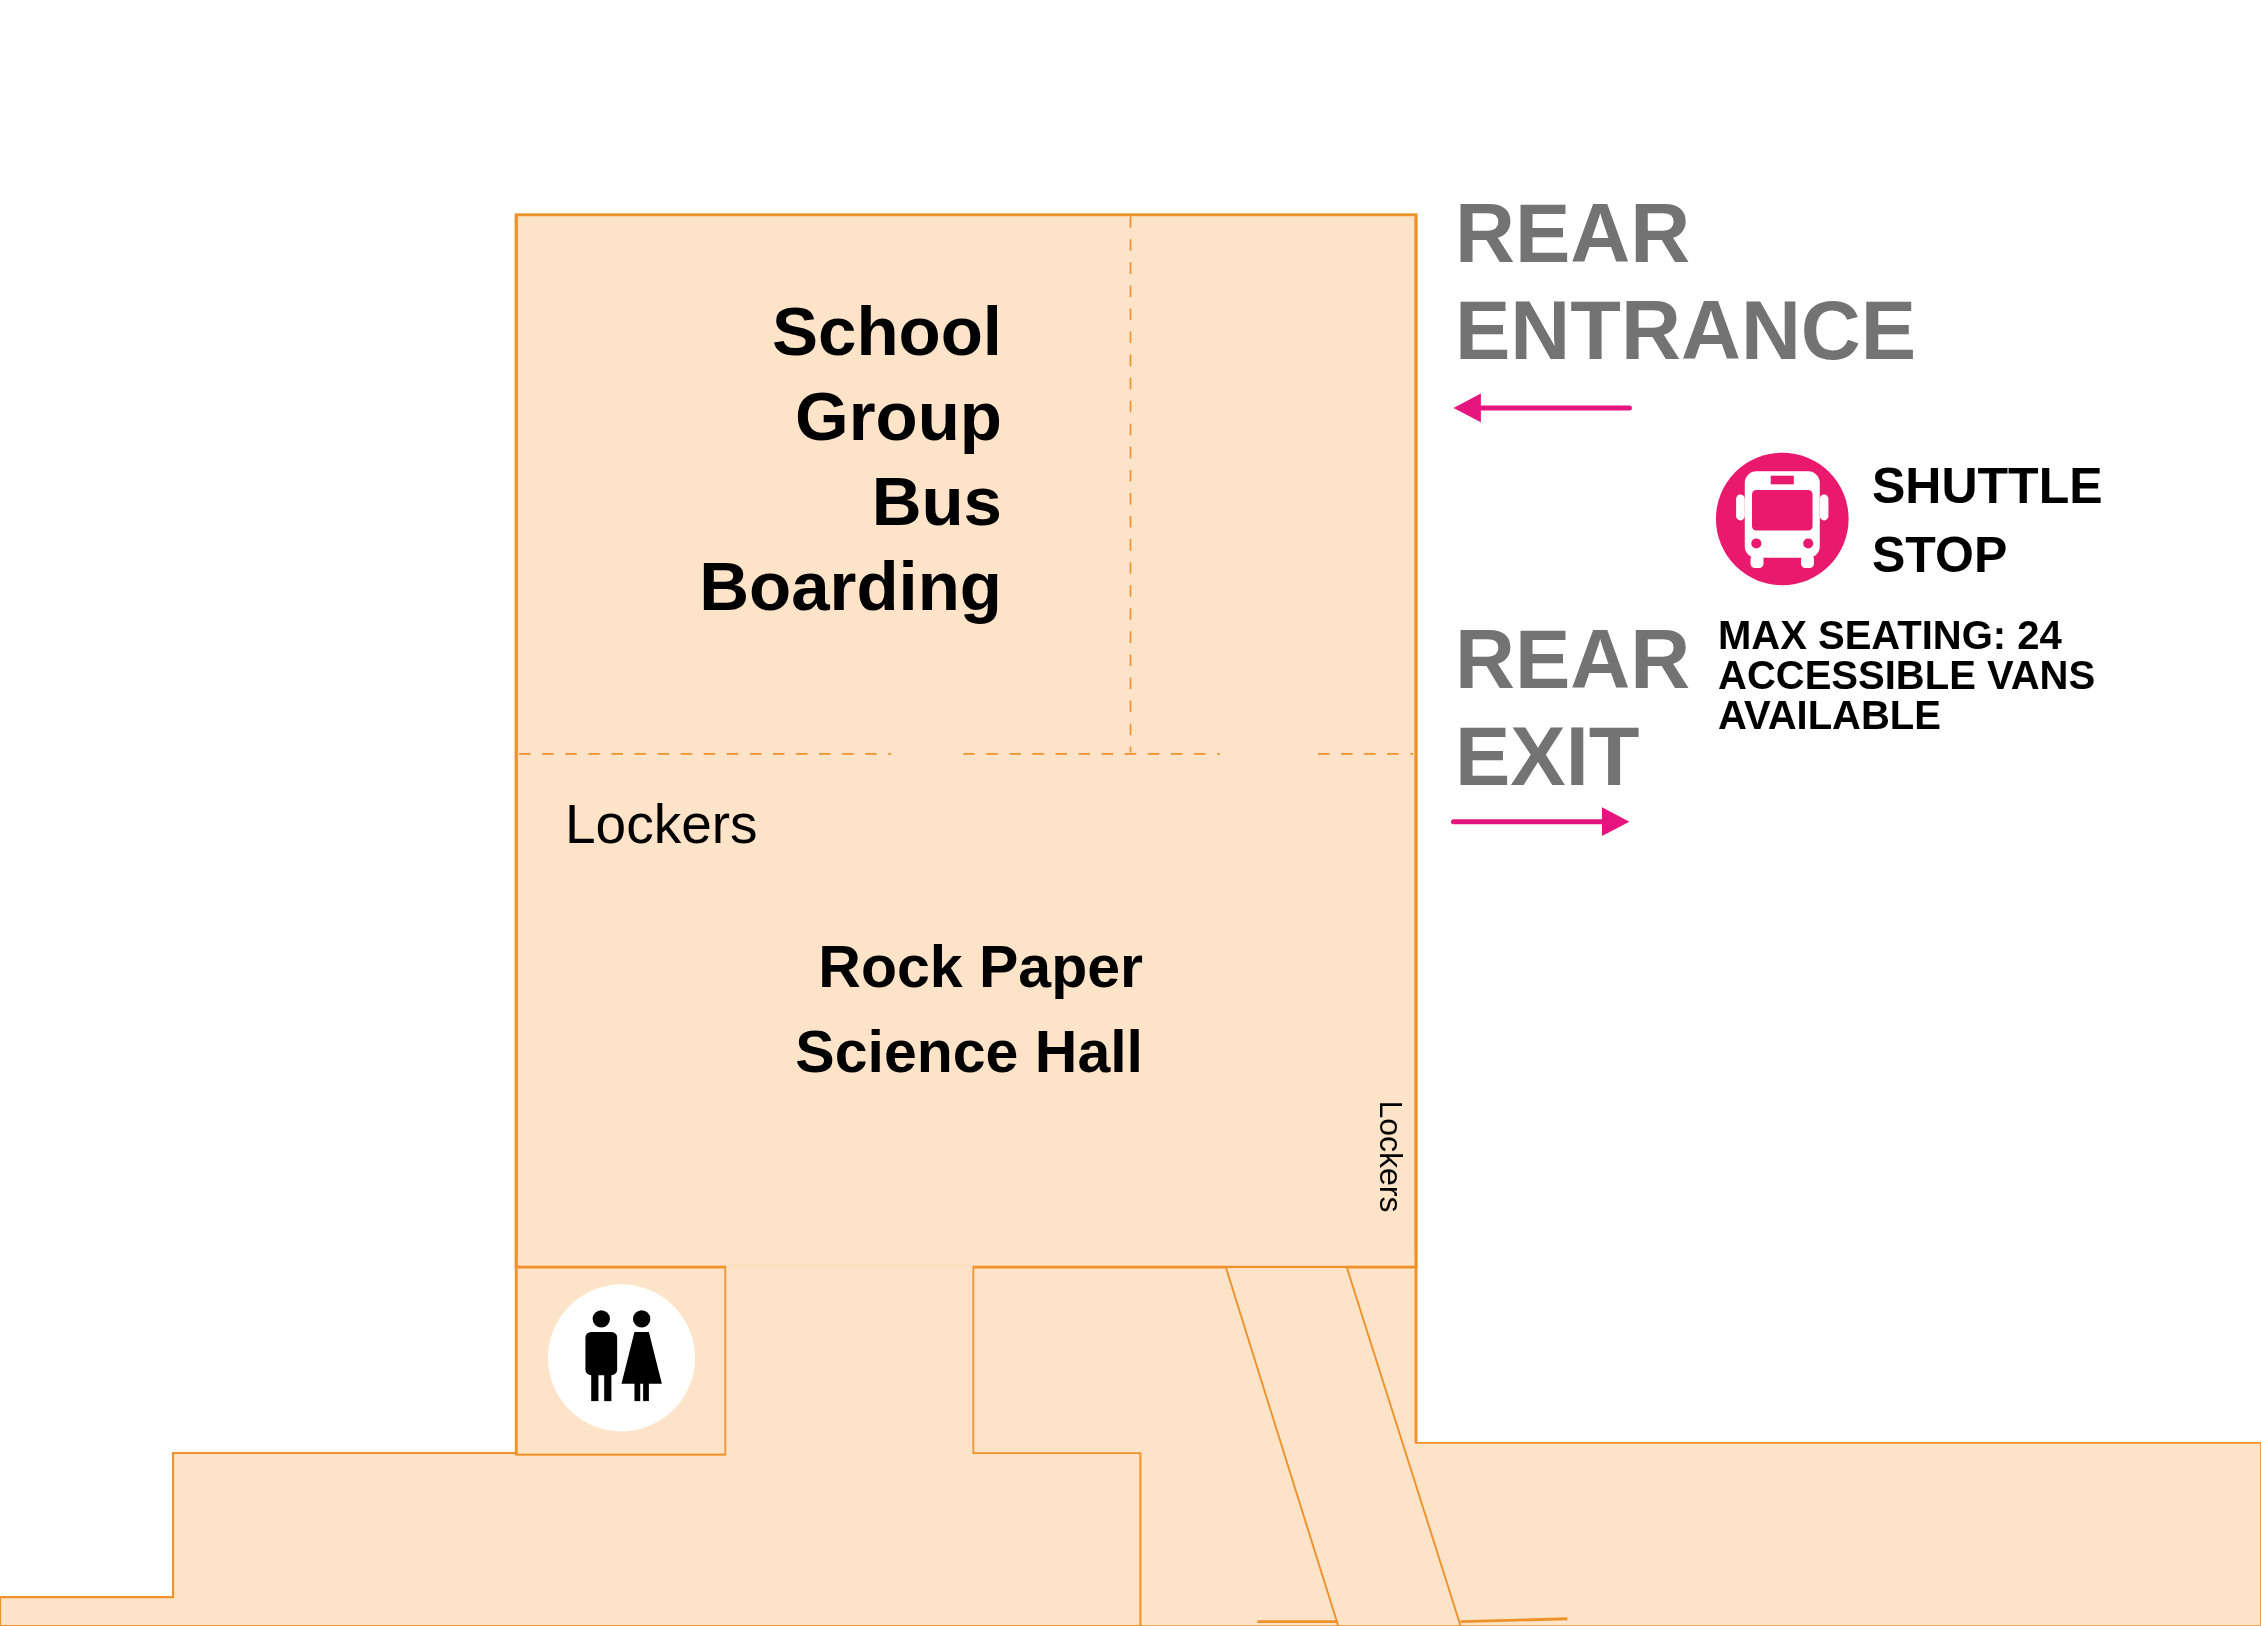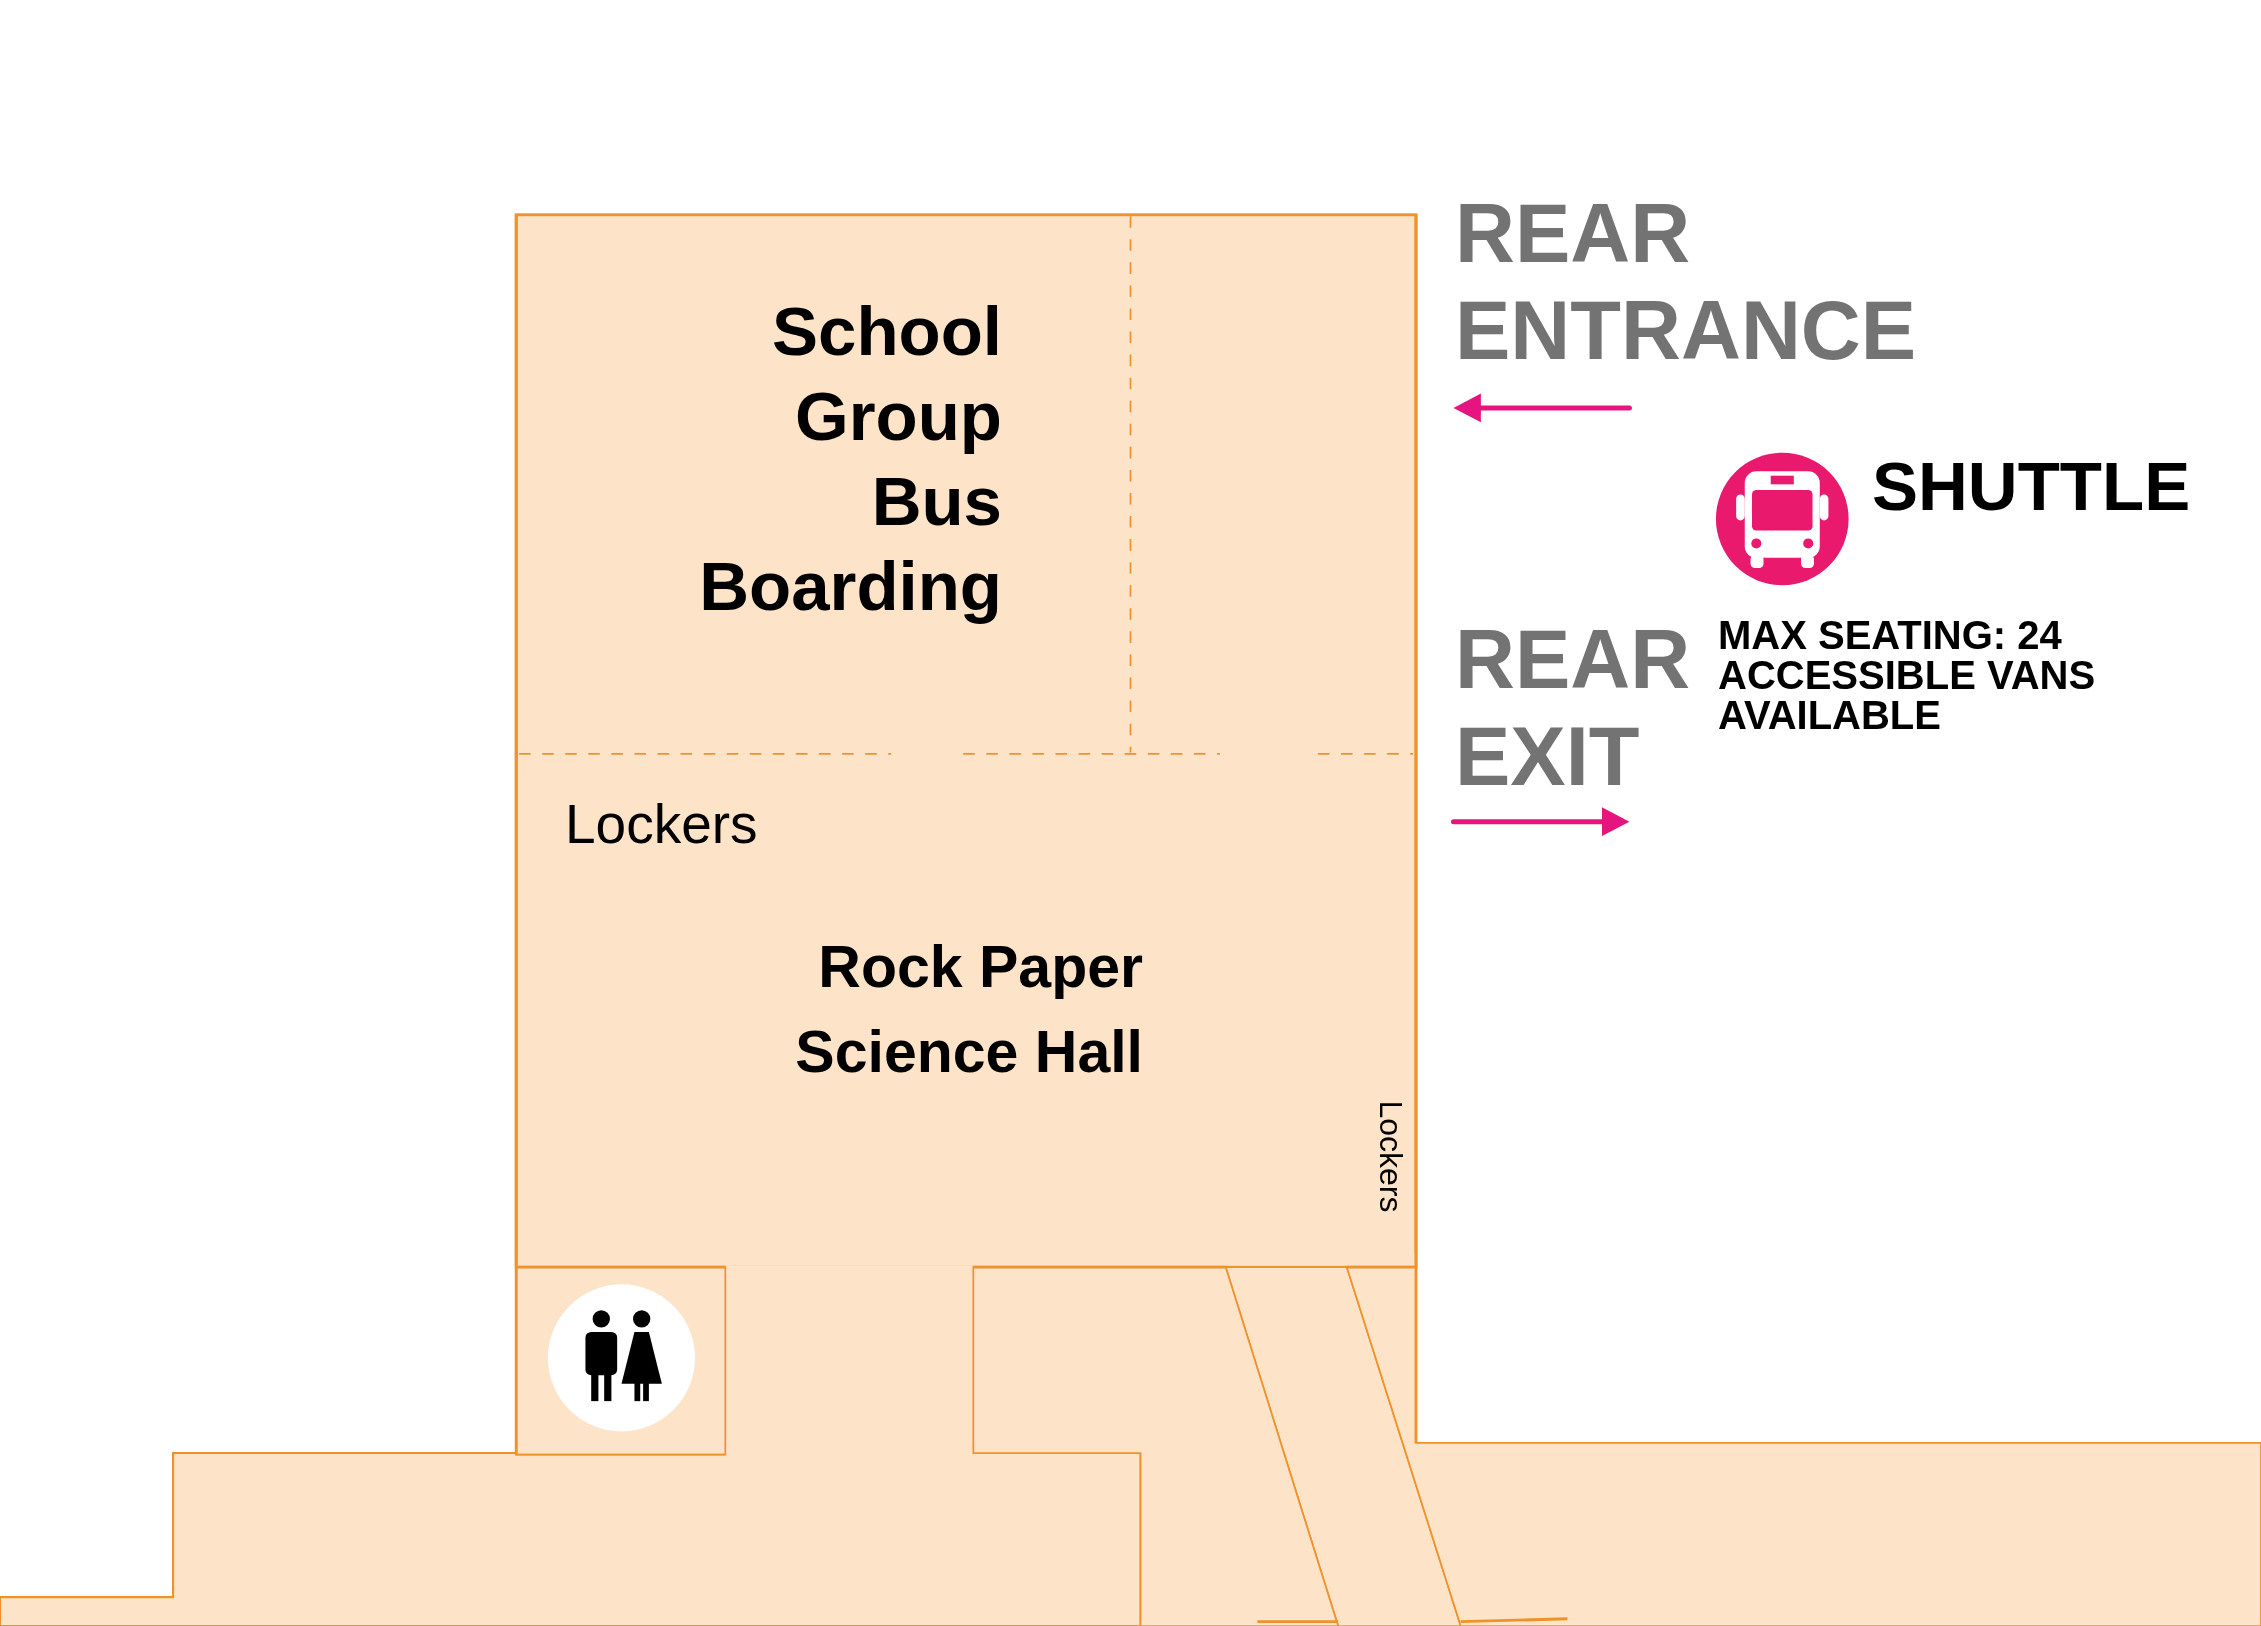--- a/index.html
+++ b/index.html
@@ -106,20 +106,21 @@
 <div class="label blue" style="left:1455px; top:185px; font-size:83px; line-height:97px;">
   <div>REAR</div>
   <div>ENTRANCE</div>
 </div>
 
 <div class="label blue" style="left:1455px; top:611px; font-size:83px; line-height:97px;">
   <div>REAR</div>
   <div>EXIT</div>
 </div>
 
-<div class="label shuttle-title" style="left:1872px; top:452px; font-size:69px; line-height:69px;">
+<div class="label shuttle-title" style="left:1872px; top:452px; font-size:50px; line-height:69px;">
   <div>SHUTTLE</div>
+  <div>STOP</div>
 </div>
 <div class="label shuttle-info" style="left:1718px; top:615px; font-size:40px; line-height:40px;">
   <div>MAX SEATING: 24</div>
   <div>ACCESSIBLE VANS AVAILABLE</div>
 </div>
 
 
 </body></html>

